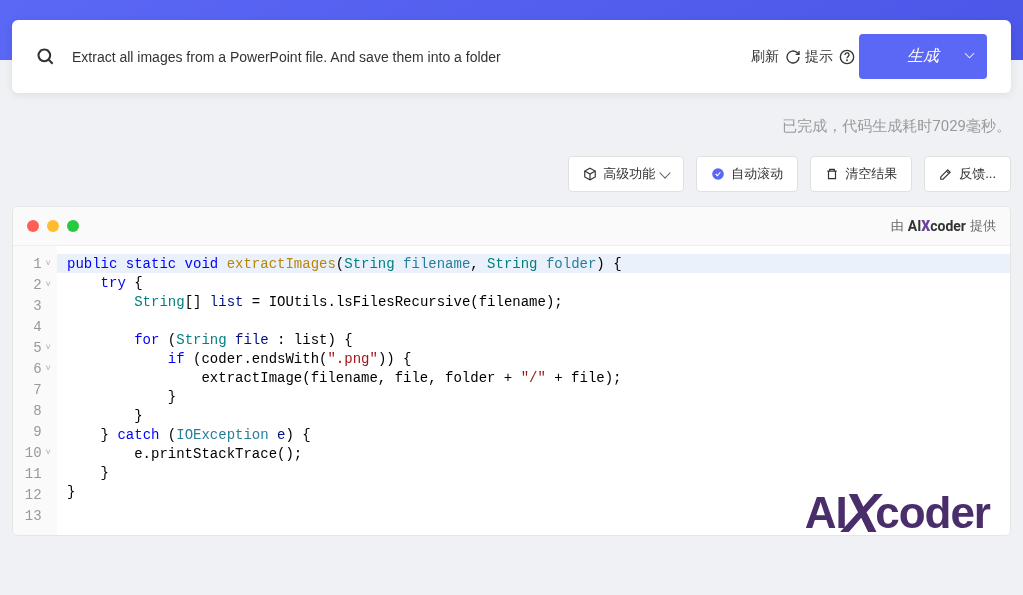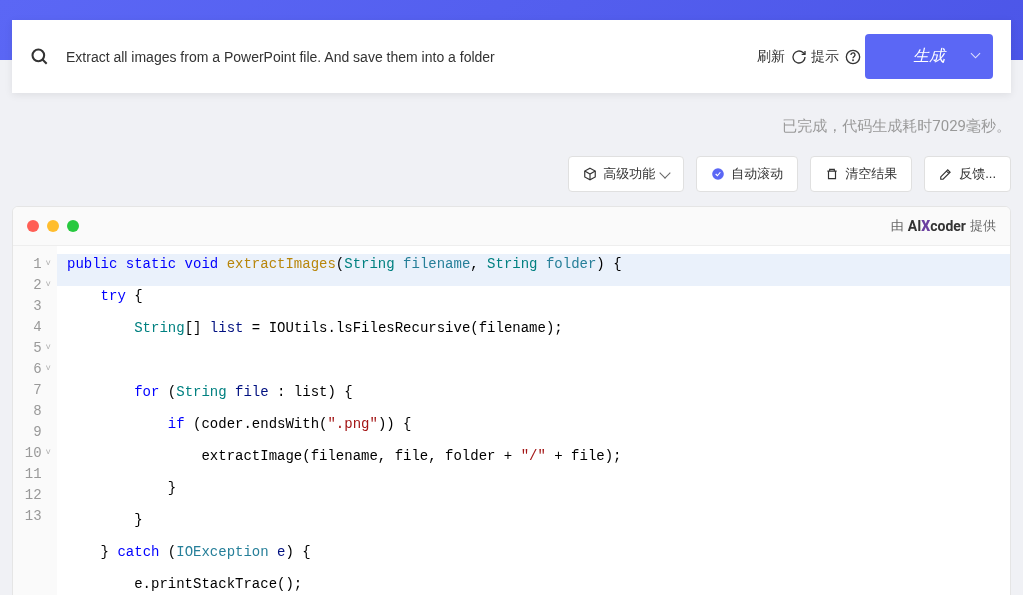--- a/index.html
+++ b/index.html
@@ -14,22 +14,22 @@
       background: linear-gradient(135deg, #5b67f5 0%, #4c56e8 100%);
       height: 60px;
       width: 100%;
       position: absolute;
       top: 0;
     }
     .search-bar {
       position: relative;
       margin: 20px 12px 0 12px;
       background: white;
-      border-radius: 0;
-      padding: 14px 18px;
+      border-radius: 6px;
+      padding: 14px 24px;
       display: flex;
       align-items: center;
       box-shadow: 0 2px 8px rgba(0,0,0,0.08);
     }
     .search-icon {
       width: 20px;
       height: 20px;
       margin-right: 16px;
       flex-shrink: 0;
     }
@@ -168,21 +168,21 @@
     }
     .fold-marker {
       font-size: 9px;
       color: #aaa;
     }
     .code-lines {
       padding: 8px 10px;
       flex: 1;
     }
     .code-line {
-      height: 32px;
+      height: 19px;
       white-space: pre;
     }
     .line-highlight {
       background: #eaf1fb;
       margin-left: -10px;
       padding-left: 10px;
       margin-right: -10px;
       padding-right: 10px;
     }
     .kw { color: #0000ff; }

